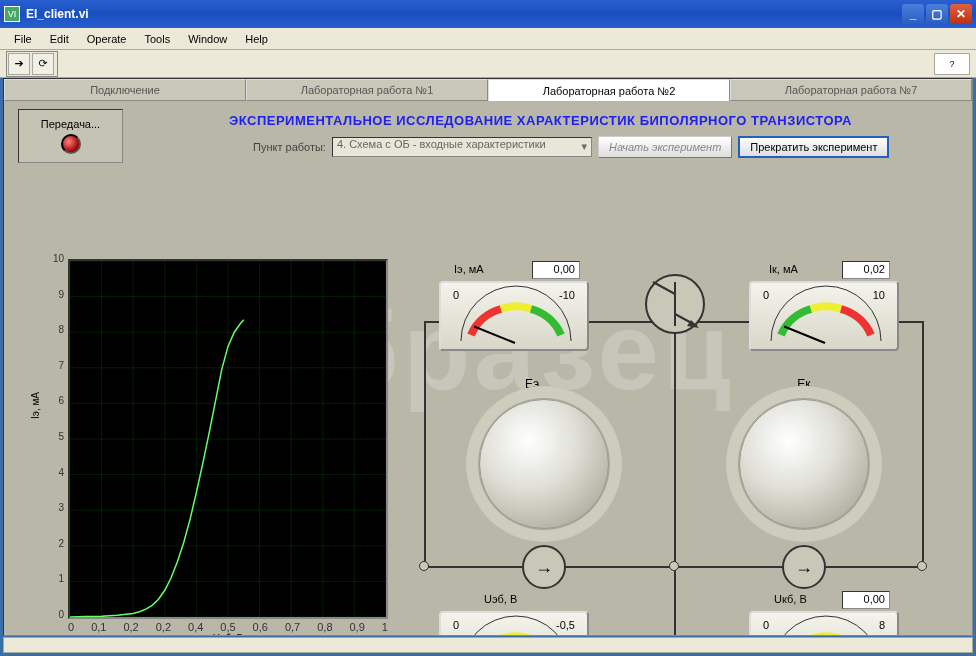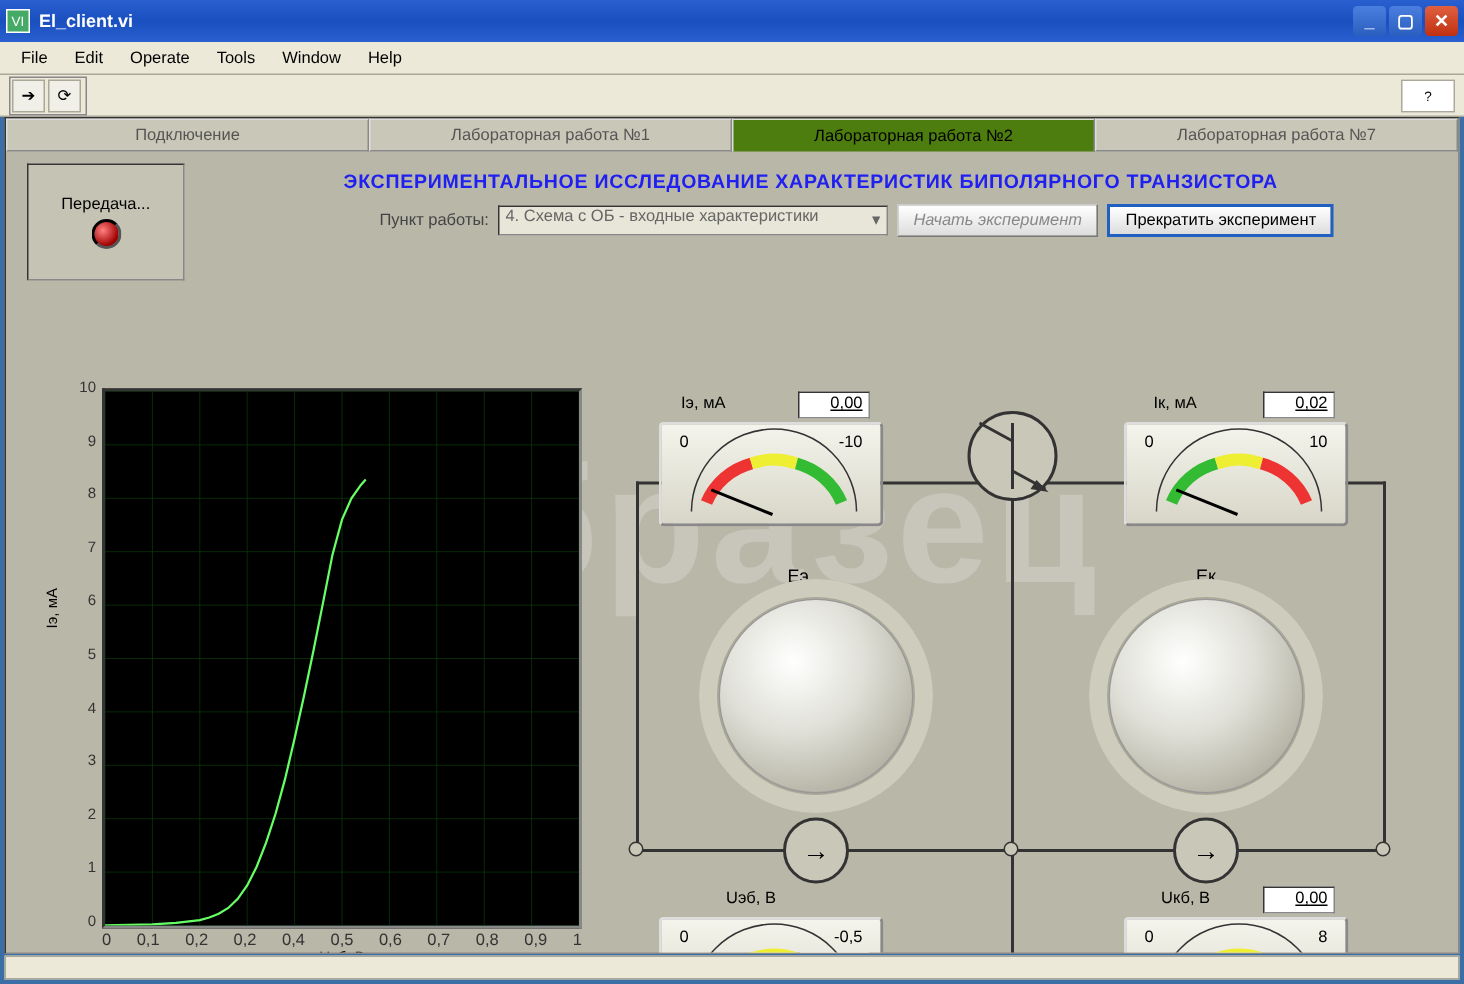--- a/index.html
+++ b/index.html
@@ -25,26 +25,26 @@
 .toolbtn-wrap { border: 1px solid #888; padding:1px; display:flex; }
 .rightico { margin-left: auto; width: 36px; height: 22px; border: 1px solid #aca899; background:#fff; display:flex; align-items:center; justify-content:center; font-size:9px; }
 
 
 .client { position: absolute; top: 78px; left: 3px; right: 3px; bottom: 20px; background: #b9b7a8; overflow: hidden; border: 1px inset #888; }
 .scrollbar-h { position: absolute; left: 3px; right: 3px; bottom: 3px; height: 16px; background: #ece9d8; border: 1px solid #aca899; }
 
 
 .tabs { display: flex; height: 22px; }
 .tab { flex: 1; background: #c9c7b8; border: 1px outset #ddd; display: flex; align-items: center; justify-content: center; color: #555; cursor: default; }
-.tab.active { background: #4d7c0f; border-bottom: none; color: #000; }
+.tab.active { background: #ffffff; border-bottom: none; color: #000; }
 
 
 .panel { padding: 8px 14px; }
 .header-title { text-align: center; color: #2020f0; font-weight: bold; font-size: 13px; letter-spacing: 0.5px; padding: 4px 0 8px; }
-.transmit-box { width: 105px; border: 1px inset #888; background: #c5c3b4; padding: 20px; text-align: center; }
+.transmit-box { width: 105px; border: 1px inset #888; background: #c5c3b4; padding: 8px; text-align: center; }
 .led { width: 20px; height: 20px; border-radius: 50%; background: radial-gradient(circle at 35% 35%, #ff8080, #a00000 70%); border: 2px inset #555; margin: 4px auto 0; }
 .controlrow { display: flex; align-items: center; gap: 6px; margin-left: 130px; }
 .ctrllabel { color: #444; }
 .select { width: 260px; height: 20px; background: #e8e6d8; border: 1px inset #888; padding: 0 4px; color: #666; position:relative; }
 .select::after { content:"▾"; position:absolute; right:4px; top:2px; color:#666; }
 .btn { height: 22px; padding: 0 10px; background: linear-gradient(to bottom,#fff,#ddd); border: 1px outset #ccc; cursor: default; }
 .btn.disabled { color: #888; font-style: italic; }
 .btn.active { border: 2px solid #2060c0; }
 
 
@@ -55,21 +55,21 @@
 .ylabel { position: absolute; left: 2px; top: 160px; transform: rotate(-90deg); transform-origin: left top; font-size: 10px; }
 .xaxis { margin-left: 40px; width: 320px; display: flex; justify-content: space-between; font-size: 10px; color: #333; padding-top: 2px; }
 .xlabel { text-align: center; margin-left: 40px; font-size: 10px; }
 .baxlabel { position: absolute; left: 0px; bottom: 30px; font-size: 14px; font-weight: bold; }
 
 
 .circuit { position: absolute; left: 400px; top: 180px; width: 540px; height: 420px; }
 .gauge { position: absolute; width: 150px; height: 70px; background: linear-gradient(to bottom,#f4f4ec,#d8d6c8); border: 2px outset #ddd; border-radius: 4px; overflow:hidden; }
 .needle { position: absolute; left: 50%; bottom: 6px; width: 2px; height: 44px; background: #000; transform-origin: bottom center; }
 .ticks { position:absolute; left:12px; right:12px; top:6px; display:flex; justify-content:space-between; font-size:9px; }
-.numdisp { position: absolute; width: 48px; height: 18px; background: #fff; border: 1px inset #888; text-align: right; padding: 1px 4px; font-size: 11px; text-decoration: underline; }
+.numdisp { position: absolute; width: 48px; height: 18px; background: #fff; border: 1px inset #888; text-align: right; padding: 1px 4px; font-size: 11px; }
 .knob { position: absolute; width: 130px; height: 130px; border-radius: 50%; background: radial-gradient(circle at 38% 32%, #fff 0%, #e0e0d8 40%, #b8b6a8 75%, #989688 100%); border: 1px solid #999; box-shadow: 0 3px 5px rgba(0,0,0,.25); }
 .knob::before { content:""; position:absolute; left:-14px; top:-14px; right:-14px; bottom:-14px; border-radius:50%; border:12px solid #d6d4c6; z-index:-1; }
 .knobring { position:absolute; left:-14px; top:-14px; right:-14px; bottom:-14px; border-radius:50%; box-shadow: inset 0 0 0 12px #cecdbd, inset 0 0 0 13px #aaa897; }
 .knoblabel { position: absolute; text-align: center; width: 130px; font-size: 12px; }
 .glabel { position: absolute; font-size: 11px; }
 .circ-node { position:absolute; width:10px; height:10px; border:1px solid #333; border-radius:50%; background:#c9c7b8; }
 .trans-sym { position:absolute; width:60px; height:60px; border:2px solid #333; border-radius:50%; background:#c9c7b8; }
 .csrc { position:absolute; width:44px; height:44px; border:2px solid #333; border-radius:50%; background:#c9c7b8; }
 .csrc::after { content:"→"; position:absolute; left:0; right:0; top:10px; text-align:center; font-size:18px; }
 

